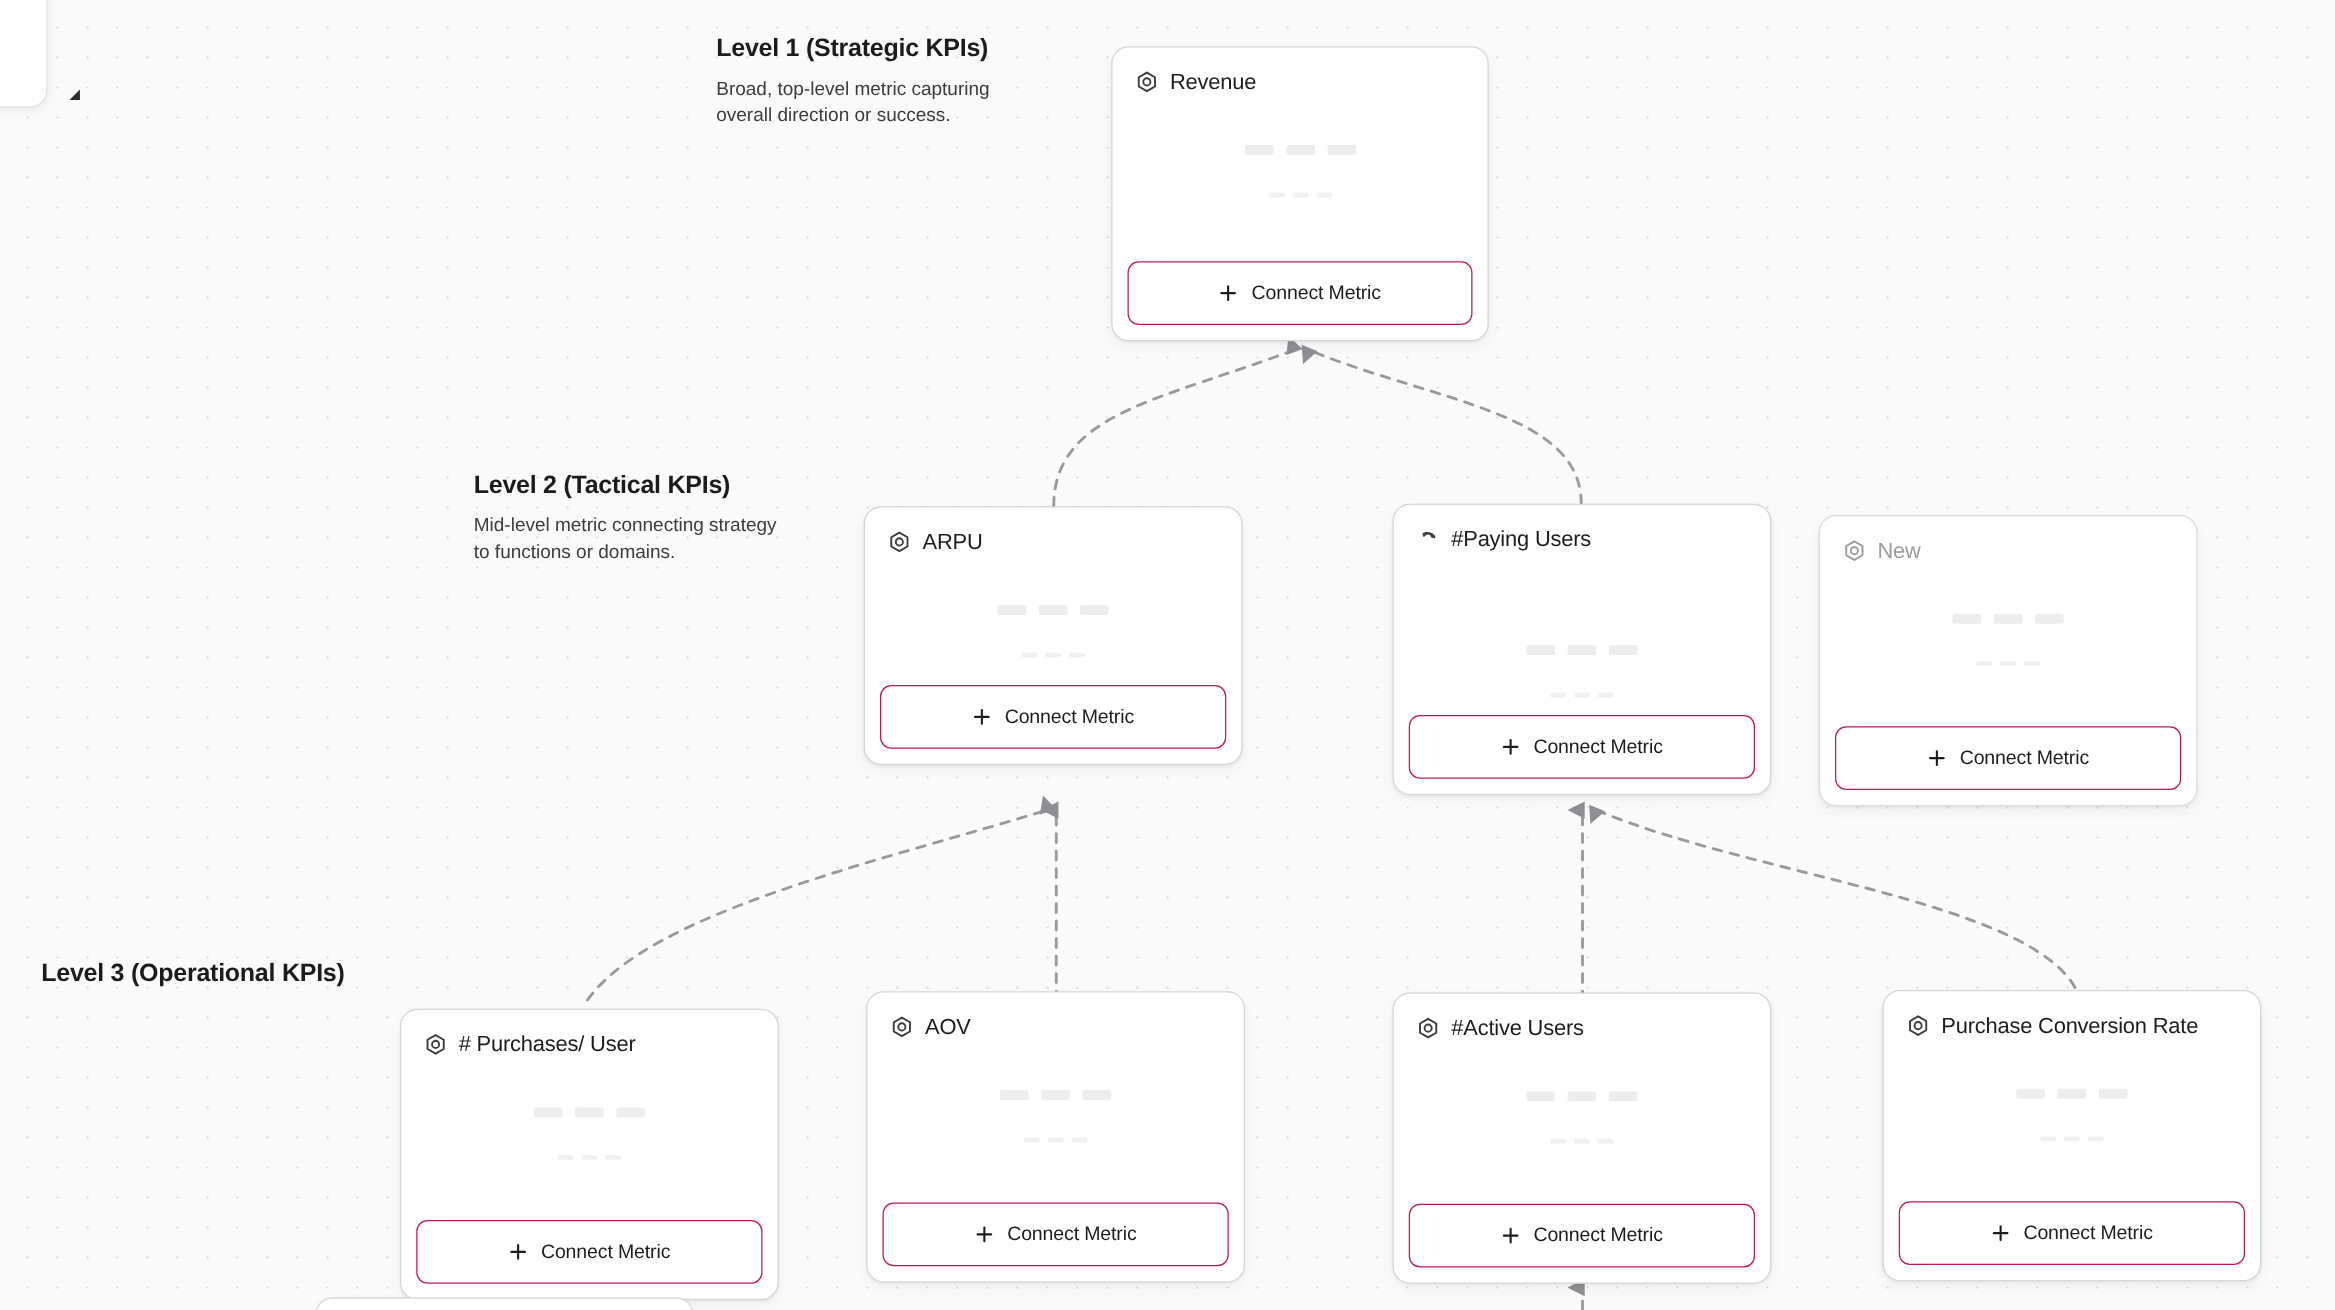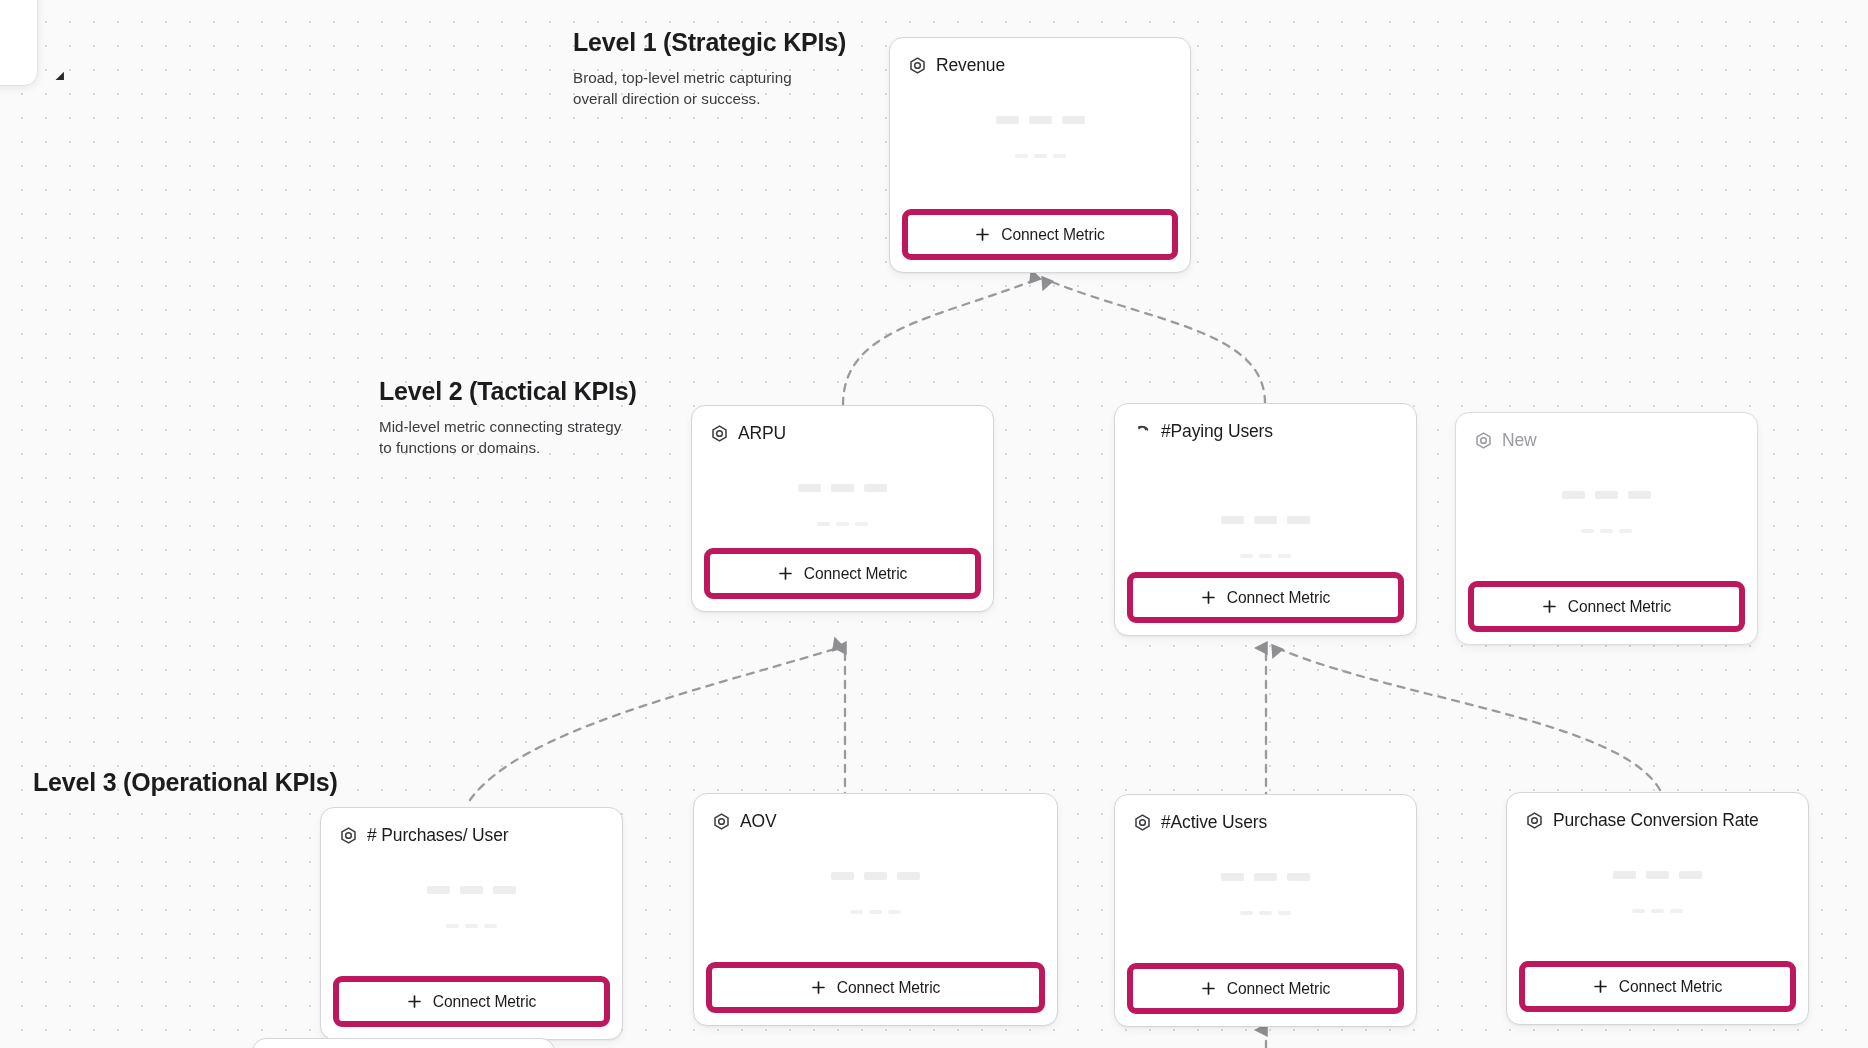--- a/index.html
+++ b/index.html
@@ -15,21 +15,21 @@
     background-color: #fafafa;
     background-image: radial-gradient(circle, #d8d8d8 1.1px, transparent 1.2px);
     background-size: 24px 24px;
     background-position: 10px 10px;
   }
   #edges { position: absolute; inset: 0; width: 1868px; height: 1048px; pointer-events: none; }
 
   
   .level-block { position: absolute; }
   .level-title {
-    font-size: 25px; font-weight: bold; color: #1c1c1e;
+    font-size: 20px; font-weight: bold; color: #1c1c1e;
     letter-spacing: -0.2px; white-space: nowrap;
   }
   .level-desc {
     margin-top: 11px; font-size: 15.2px; color: #3c3c40;
     line-height: 1.37; width: 250px;
   }
 
   
   .card {
     position: absolute;
@@ -54,21 +54,21 @@
     position: absolute; left: 0; right: 0;
     display: flex; justify-content: center; gap: 10px;
   }
   .skeleton-row.r1 { top: 40px; }
   .skeleton-row.r2 { top: 78px; gap: 6px; }
   .sk { background: #ededee; border-radius: 2px; }
   .r1 .sk { width: 23px; height: 8px; }
   .r2 .sk { width: 13px; height: 4px; background: #f0f0f1; }
 
   .connect-btn {
-    border: 6px solid #be185d;
+    border: 1px solid #be185d;
     border-radius: 9px;
     background: #fff;
     height: 51px;
     display: flex; align-items: center; justify-content: center; gap: 11px;
     font-size: 15.6px; color: #1c1c1e;
     letter-spacing: -0.1px;
     cursor: pointer;
     user-select: none;
   }
   .plus-icon { width: 15px; height: 15px; display: block; flex: none; }
@@ -267,21 +267,21 @@
       </div>
     </div>
     <div class="connect-btn">
       <svg class="plus-icon" viewBox="0 0 16 16" stroke="#1c1c1e" stroke-width="1.8" stroke-linecap="round">
         <path d="M8 2.2 V13.8 M2.2 8 H13.8"></path>
       </svg>
       <span>Connect Metric</span>
     </div>
   </div>
 
-  <div class="card" style="left:693px; top:793px; width:365px; height:233px;">
+  <div class="card" style="left:693px; top:793px; width:303px; height:233px;">
     <div class="card-head">
       <svg class="card-icon" viewBox="0 0 24 24" fill="none" stroke="#3c3c40" stroke-width="1.9" stroke-linejoin="round">
         <path d="M12 2.6 L20.2 7.3 V16.7 L12 21.4 L3.8 16.7 V7.3 Z"></path>
         <circle cx="12" cy="12" r="3.6"></circle>
       </svg>
       <div class="card-title">AOV</div>
     </div>
     <div class="card-body">
       <div class="skeleton-row r1">
         <span class="sk"></span>

